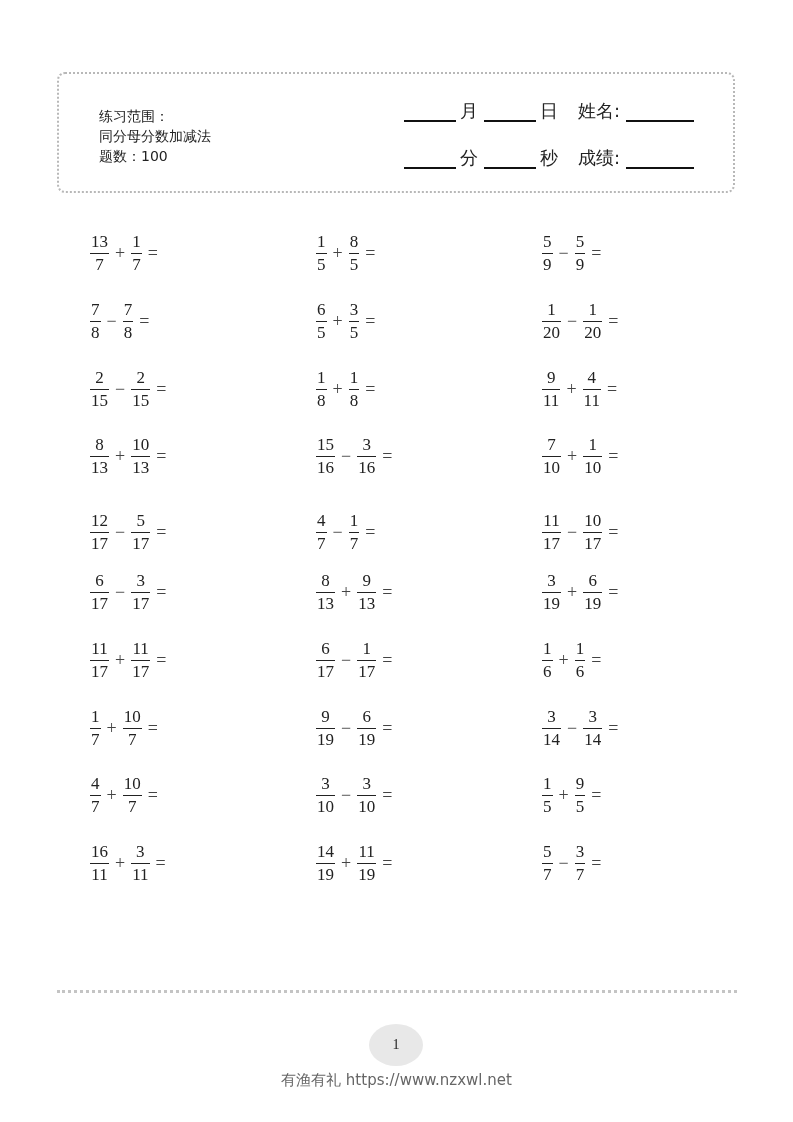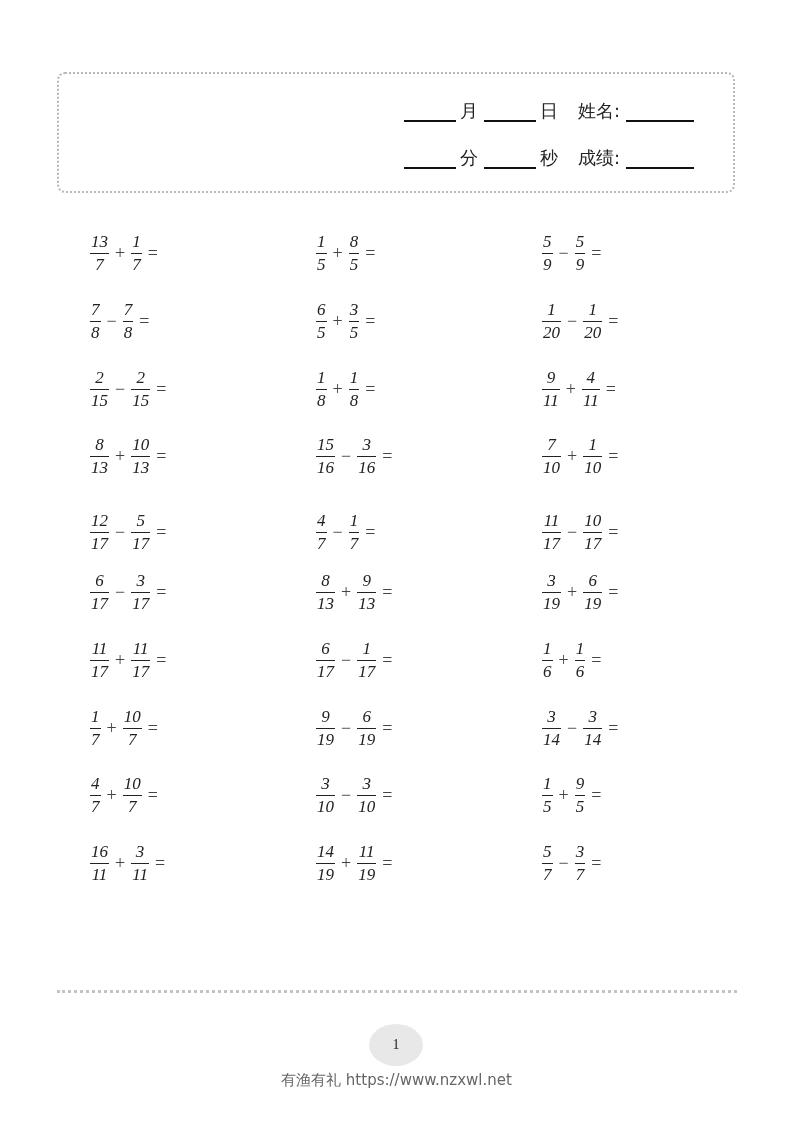--- a/index.html
+++ b/index.html
@@ -11,34 +11,39 @@
   .hrow.r1 { top:26px; }
   .hrow.r2 { top:73px; }
   .blank { display:inline-block; border-bottom:2px solid #111; height:18px; margin-right:4px; }
   .blank.short { width:52px; }
   .blank.long { width:68px; }
   .lbl { margin-right:6px; line-height:22px; }
   .lbl.gap { margin-right:20px; }
   .problems { position:absolute; left:88px; top:232px; width:620px; }
   .prow { position:absolute; left:0; width:620px; height:52px; }
   .problem { position:absolute; top:0; display:flex; align-items:center; font-family:"Liberation Serif","DejaVu Serif",serif; font-size:17px; color:#222; }
-  .frac { display:inline-flex; flex-direction:column; align-items:center; padding:0 2px;font-style:italic; }
+  .frac { display:inline-flex; flex-direction:column; align-items:center; padding:0 2px; }
   .frac .num { line-height:20px; padding:0 1px; }
   .frac .bar { align-self:stretch; border-top:1px solid #222; height:0; margin:1px 0; }
   .frac .den { line-height:20px; padding:0 1px; }
   .op { margin:0 4px; font-size:18px; color:#444; }
   .eq { margin-left:4px; font-size:18px; color:#444; }
   .divider { position:absolute; left:57px; top:990px; width:680px; border-top:3px dotted #c4c4c4; }
   .page-num { position:absolute; left:369px; top:1024px; width:54px; height:42px; border-radius:50%; background:#e8e8e8; display:flex; align-items:center; justify-content:center; font-size:14px; font-family:"Liberation Serif","DejaVu Serif",serif; color:#222; }
   .footer { position:absolute; left:0; width:793px; top:1071px; text-align:center; font-size:15px; font-family:"DejaVu Sans","Liberation Sans",sans-serif; color:#666; }
 </style>
 </head>
 <body>
 
 <div class="header-box">
+  <div class="header-left">
+    <div>练习范围：</div>
+    <div>同分母分数加减法</div>
+    <div>题数：100</div>
+  </div>
   <div class="hrow r1">
     <span class="blank short"></span>
     <span class="lbl">月</span>
     <span class="blank short"></span>
     <span class="lbl gap">日</span>
     <span class="lbl">姓名:</span>
     <span class="blank long"></span>
   </div>
   <div class="hrow r2">
     <span class="blank short"></span>

